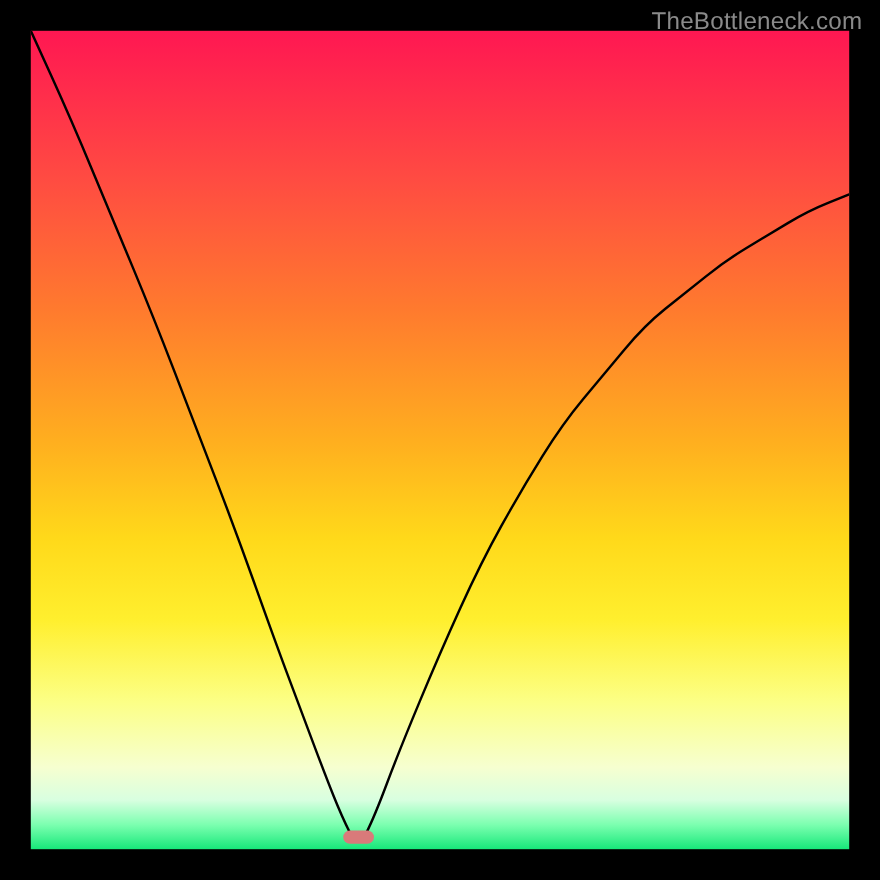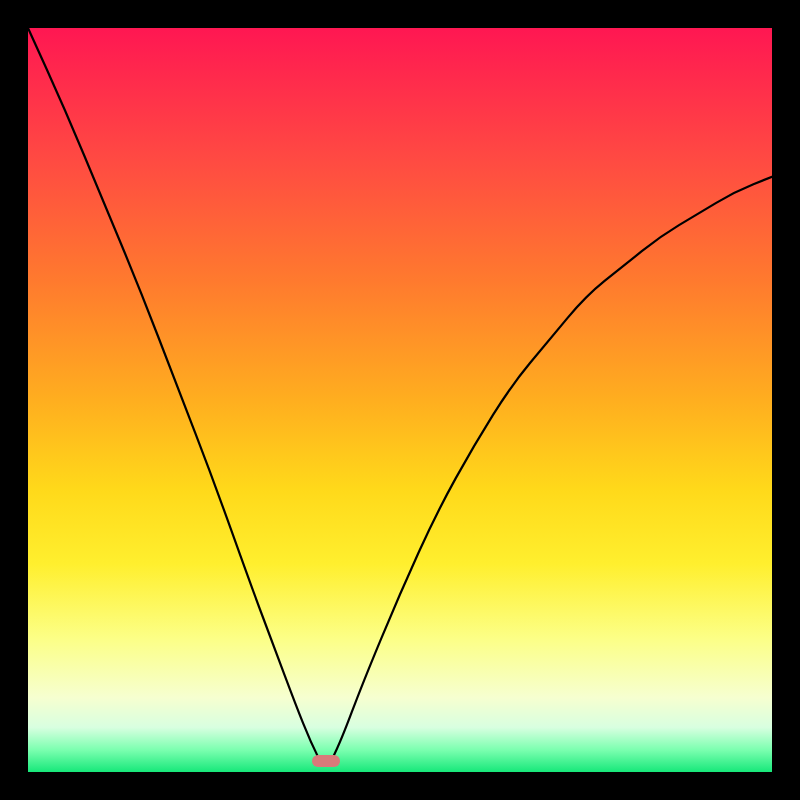--- a/index.html
+++ b/index.html
@@ -61,19 +61,20 @@
     font-weight: 500;
     color: #8a8a8a;
     letter-spacing: 0.2px;
     user-select: none;
   }
 </style>
 </head>
 <body>
 
 <div class="frame">
+  <div class="watermark">TheBottleneck.com</div>
   <div class="plot-area">
     <svg class="curve" viewBox="0 0 744 744" preserveAspectRatio="none">
       <path d="M 0.00 0.00 Q 0.00 0.00 18.60 40.92 Q 37.20 81.84 55.80 126.48 Q 74.40 171.12 93.00 215.76 Q 111.60 260.40 130.20 308.76 Q 148.80 357.12 167.40 405.48 Q 186.00 453.84 204.60 505.92 Q 223.20 558.00 234.36 587.76 Q 245.52 617.52 256.68 647.28 Q 267.84 677.04 275.28 695.64 Q 282.72 714.24 290.16 729.12 Q 297.60 744.00 305.04 729.12 Q 312.48 714.24 323.64 684.48 Q 334.80 654.72 353.40 610.08 Q 372.00 565.44 390.60 524.52 Q 409.20 483.60 427.80 450.12 Q 446.40 416.64 465.00 386.88 Q 483.60 357.12 502.20 334.80 Q 520.80 312.48 539.40 290.16 Q 558.00 267.84 576.60 252.96 Q 595.20 238.08 613.80 223.20 Q 632.40 208.32 651.00 197.16 Q 669.60 186.00 688.20 174.84 Q 706.80 163.68 725.40 156.24 T 744.00 148.80"></path>
     </svg>
     <div class="min-marker" style="left: 297.6px; top: 732.84px; background: rgb(217, 122, 122);"></div>
   </div>
 </div>
 
 </body></html>

